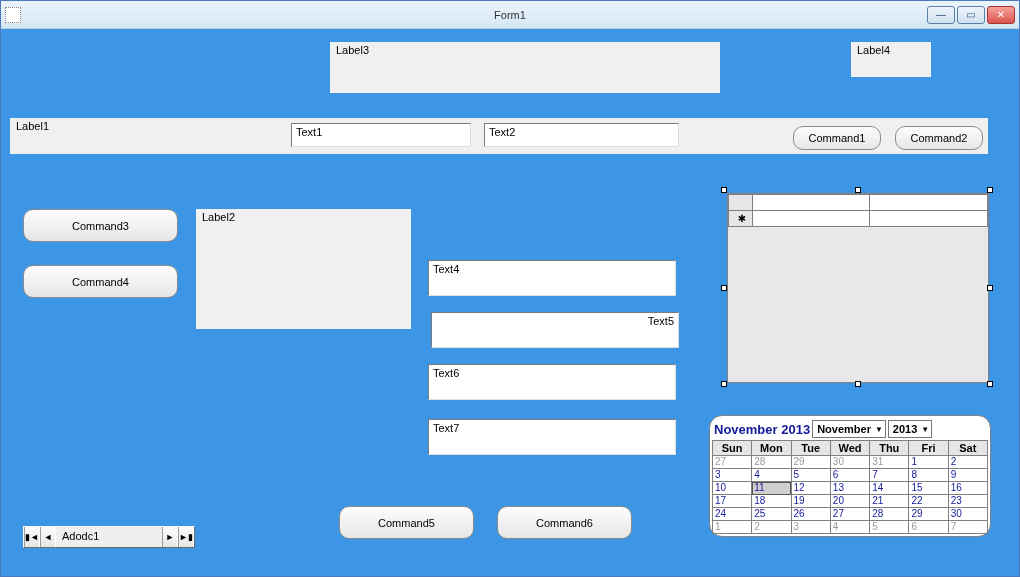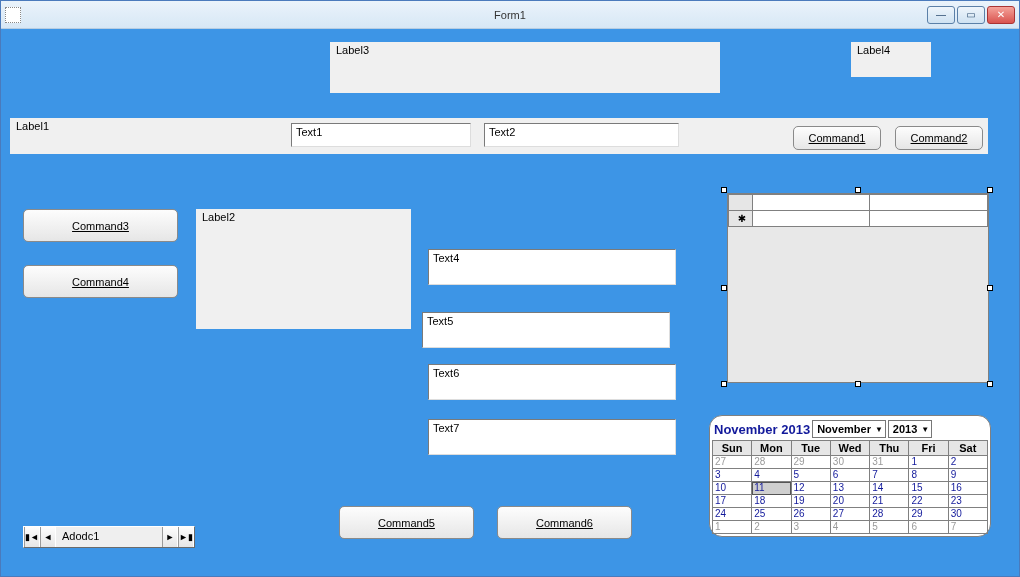--- a/index.html
+++ b/index.html
@@ -82,27 +82,26 @@
   border-left: 1px solid #7a7a7a;
   border-right: 1px solid #ddd;
   border-bottom: 1px solid #ddd;
   padding: 2px 4px;
   color: #000;
 }
 .btn {
   position: absolute;
   background: linear-gradient(#fdfdfd,#e6e6e6);
   border: 1px solid #8a8a8a;
-  border-radius: 5px;
+  border-radius: 10px;
   display: flex;
   align-items: center;
   justify-content: center;
   color: #000;
   cursor: pointer;
-  text-decoration: underline;
 }
 .gridbox {
   position: absolute;
   background: #e8e8e8;
   border: 1px solid #808080;
 }
 .gridbox table {
   border-collapse: collapse;
   width: 100%;
 }
@@ -228,22 +227,22 @@
     <div class="txt" style="left:290px; top:94px; width:180px; height:24px;">Text1</div>
     <div class="txt" style="left:483px; top:94px; width:195px; height:24px;">Text2</div>
     <div class="btn" style="left:792px; top:97px; width:88px; height:24px;">Command1</div>
     <div class="btn" style="left:894px; top:97px; width:88px; height:24px;">Command2</div>
 
     <div class="btn" style="left:22px; top:180px; width:155px; height:33px;">Command3</div>
     <div class="btn" style="left:22px; top:236px; width:155px; height:33px;">Command4</div>
 
     <div class="lbl" style="left:195px; top:180px; width:215px; height:120px;">Label2</div>
 
-    <div class="txt" style="left:427px; top:220px; width:248px; height:36px;">Text4</div>
-    <div class="txt" style="left:421px; top:283px; width:248px; height:36px;">Text5</div>
+    <div class="txt" style="left:427px; top:231px; width:248px; height:36px;">Text4</div>
+    <div class="txt" style="left:430px; top:283px; width:248px; height:36px;text-align:right;">Text5</div>
     <div class="txt" style="left:427px; top:335px; width:248px; height:36px;">Text6</div>
     <div class="txt" style="left:427px; top:390px; width:248px; height:36px;">Text7</div>
 
     <div class="gridbox" style="left:726px; top:164px; width:262px; height:190px;">
       <table>
         <tbody>
             <tr>
               <td class="rowhead"></td>
               <td style="width:45%"></td>
               <td></td>

